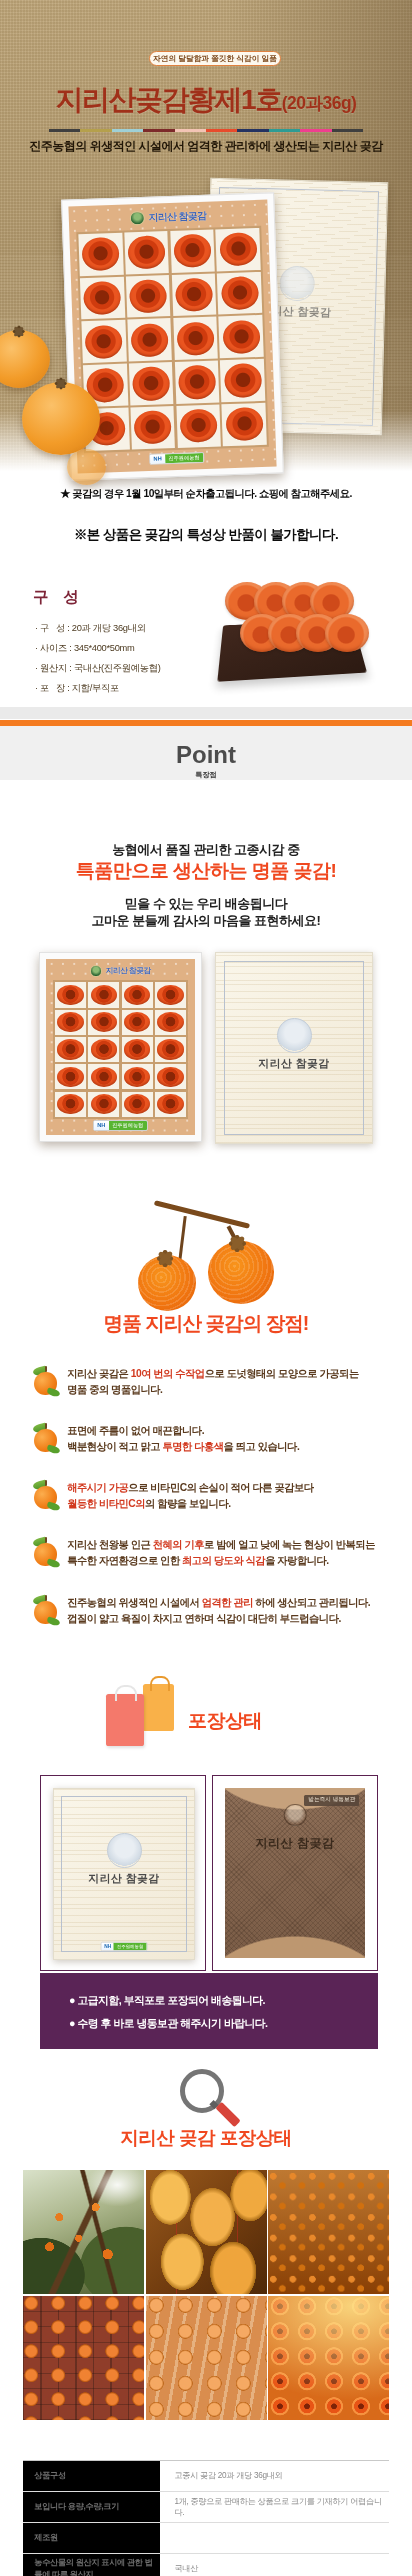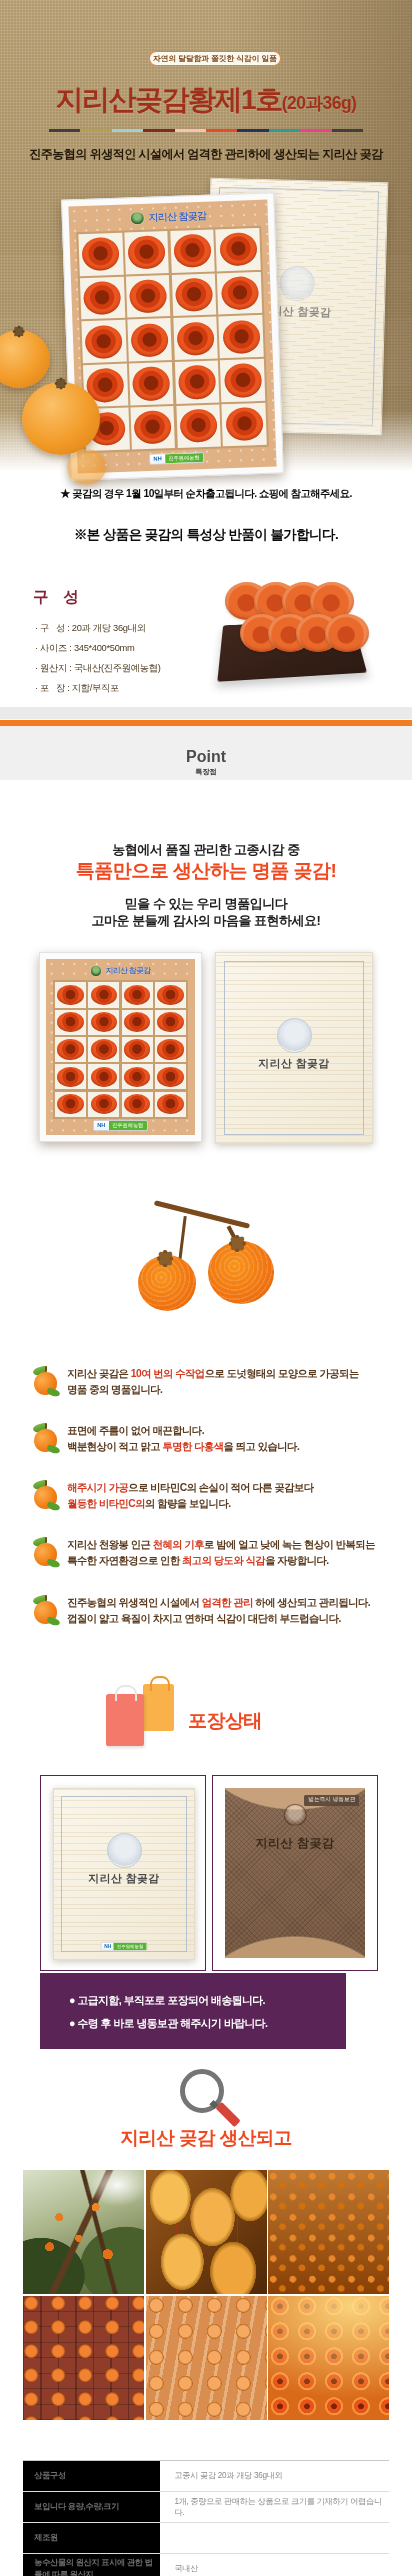--- a/index.html
+++ b/index.html
@@ -18,21 +18,21 @@
     background:linear-gradient(180deg,rgba(255,255,255,0),#fff 85%);}
   .badge{position:absolute;left:149px;top:51px;width:130px;height:13.4px;border:1px solid #e0813f;
     border-radius:8.2px;background:#fdf8ee;display:flex;align-items:center;justify-content:center;
     font-size:7.7px;font-weight:700;color:#7d4a1f;}
   .hero-title{position:absolute;left:0;top:81px;width:412px;text-align:center;color:#a03019;
     font-weight:800;font-size:28px;letter-spacing:-1.5px;text-shadow:0 0.5px 0 rgba(255,255,255,.15);}
   .hero-title .tsize{font-size:17.5px;letter-spacing:-0.5px;font-weight:700;}
   .divider{position:absolute;left:49px;top:129px;width:314px;height:2.6px;display:flex;}
   .divider span{flex:1;height:100%;}
   .hero-sub{position:absolute;left:0;top:138px;width:412px;text-align:center;
-    font-size:12px;font-weight:800;color:#221708;letter-spacing:-0.5px;margin-top:8px;}
+    font-size:12px;font-weight:800;color:#221708;letter-spacing:-0.5px;}
 
   
   .lid-art{background:
       repeating-linear-gradient(0deg, rgba(205,185,145,.28) 0 0.5px, rgba(0,0,0,0) 0.5px 3.6px),
       linear-gradient(135deg,#faf6ea,#f1e9d6);
     border:0.5px solid #e3ddcc;box-shadow:0 2.1px 7.2px rgba(60,40,10,.25);}
   .lid-inner{position:absolute;inset:8.2px;border:1px solid #b7c0ce;}
   .lid-center{position:absolute;left:0;top:34%;width:100%;display:flex;flex-direction:column;align-items:center;gap:4.1px;}
   .lid-emblem{width:33px;height:33px;border-radius:50%;border:1px solid #c3cdd9;
     background:radial-gradient(circle at 50% 42%, #e9eef3 0 38%, #cfd9e3 70%, transparent 71%);}
@@ -84,21 +84,21 @@
     transform:perspective(258px) rotateX(35deg) rotate(-4deg);border-radius:3.1px;box-shadow:0 5.2px 8.2px rgba(0,0,0,.2);}
   .tfruit{position:absolute;width:44px;height:38px;border-radius:50%;
     background:radial-gradient(circle at 48% 55%, #cf4a1a 0 26%, #ea6a2c 30% 55%, #f08a52 60% 100%);
     box-shadow:inset 0 -2.1px 3.1px rgba(120,30,0,.35), 0 1.5px 2.6px rgba(0,0,0,.15);}
 
   .gray-strip{position:absolute;left:0;top:707px;width:412px;height:12.4px;background:#eaeaea;}
   .orange-bar{position:absolute;left:0;top:720px;width:412px;height:6.7px;background:#f47b20;}
 
   
   .point-band{position:absolute;left:0;top:726px;width:412px;height:54px;background:#f0f0f0;text-align:center;}
-  .point-title{margin-top:22px;font-size:16px;font-weight:700;color:#4c4c4c;letter-spacing:0;}
+  .point-title{margin-top:15px;font-size:24px;font-weight:700;color:#4c4c4c;letter-spacing:0;}
   .point-sub{margin-top:1px;font-size:7.2px;font-weight:700;color:#333;}
 
   
   .lead{position:absolute;left:0;width:412px;text-align:center;letter-spacing:-0.5px;}
   .lead1{top:841px;font-size:13px;font-weight:700;color:#1f1f1f;}
   .lead2{top:858px;font-size:19px;font-weight:800;color:#f0481f;}
   .lead3{top:895px;font-size:13px;font-weight:700;color:#1f1f1f;}
   .lead4{top:912px;font-size:13px;font-weight:700;color:#1f1f1f;}
 
   
@@ -167,21 +167,21 @@
       repeating-linear-gradient(45deg, rgba(40,25,15,.16) 0 1px, rgba(0,0,0,0) 1px 3.6px),
       repeating-linear-gradient(-45deg, rgba(40,25,15,.16) 0 1px, rgba(0,0,0,0) 1px 3.6px),
       linear-gradient(#8d6e57,#7b5d47);}
   .wrap-label{position:absolute;right:5.2px;top:6.2px;background:rgba(88,70,58,.92);color:#f3e8d8;
     font-size:5.7px;padding:1.5px 4.1px;border-radius:1.5px;}
   .wrap-emblem{position:absolute;left:50%;top:15.5px;transform:translateX(-50%);width:20.6px;height:20.6px;border-radius:50%;
     border:1px solid rgba(60,40,25,.55);background:radial-gradient(circle at 50% 40%, rgba(245,230,210,.5) 0 40%, transparent 70%);}
   .wrap-logo{position:absolute;left:0;top:47px;width:100%;text-align:center;
     font-size:12px;font-weight:800;color:#3a2a1c;letter-spacing:0.5px;}
 
-  .purple{position:absolute;left:40px;top:1973px;width:306px;height:76px;background:#5a2456;color:#fff;box-sizing:border-box;padding:15.5px 0 0 29px;}
+  .purple{position:absolute;left:40px;top:1973px;width:338px;height:76px;background:#5a2456;color:#fff;box-sizing:border-box;padding:15.5px 0 0 29px;}
   .purple div{font-size:10.8px;font-weight:700;letter-spacing:-0.5px;line-height:23px;}
 
   
   .mag{position:absolute;left:179px;top:2069px;width:57px;height:60px;}
   .mag-ring{position:absolute;left:1px;top:0;width:34px;height:34px;border:5.2px solid #757575;border-radius:50%;background:rgba(255,255,255,.4);}
   .mag-joint{position:absolute;left:32px;top:32px;width:6.2px;height:7.2px;background:#5f5f5f;transform:rotate(-45deg);}
   .mag-handle{position:absolute;left:35px;top:36px;width:8.8px;height:27px;background:#d7443a;border-radius:2.1px;
     transform-origin:top center;transform:rotate(-45deg);}
   .proc-title{position:absolute;left:0;top:2125px;width:412px;text-align:center;font-size:18.5px;font-weight:800;color:#f0481f;letter-spacing:-0.5px;}
   .tiles{position:absolute;left:23px;top:2170px;width:366px;display:grid;grid-template-columns:repeat(3,1fr);grid-auto-rows:124px;gap:1.5px;}
@@ -385,21 +385,21 @@
   <div class="gray-strip"></div>
   <div class="orange-bar"></div>
 
   <div class="point-band">
     <div class="point-title">Point</div>
     <div class="point-sub">특장점</div>
   </div>
 
   <div class="lead lead1">농협에서 품질 관리한 고종시감 중</div>
   <div class="lead lead2">특품만으로 생산하는 명품 곶감!</div>
-  <div class="lead lead3">믿을 수 있는 우리 명품입니다</div>
+  <div class="lead lead3">믿을 수 있는 우리 배송됩니다</div>
   <div class="lead lead4">고마운 분들께 감사의 마음을 표현하세요!</div>
 
   <div class="abs openbox pair-box">
     <div class="board">
       <div class="box-head">
         <span class="emblem"></span>
         <span class="box-logo">지리산 참곶감</span>
       </div>
       <div class="pgrid">
           <div class="pcell">
@@ -492,20 +492,21 @@
         <i></i>
       </div>
     <div class="icalyx c1">
         <i></i>
         <i></i>
         <i></i>
         <i></i>
       </div>
   </div>
 
+  <div class="adv-title">명품 지리산 곶감의 장점!</div>
   <div class="adv-row row1">
     <span class="picon">
         <span class="leaf1"></span>
         <span class="stem"></span>
         <span class="pbody"></span>
         <span class="leaf2"></span>
       </span>
     <div class="adv-text">
         <div><span>지리산 곶감은 </span><span class="hl">10여 번의 수작업</span><span>으로 도넛형태의 모양으로 가공되는</span></div>
         <div><span>명품 중의 명품입니다.</span></div>
@@ -590,21 +591,21 @@
   <div class="purple">
     <div>● 고급지함, 부직포로 포장되어 배송됩니다.</div>
     <div>● 수령 후 바로 냉동보관 해주시기 바랍니다.</div>
   </div>
 
   <div class="mag">
     <div class="mag-ring"></div>
     <div class="mag-joint"></div>
     <div class="mag-handle"></div>
   </div>
-  <div class="proc-title">지리산 곶감 생산되고</div>
+  <div class="proc-title">지리산 곶감 포장상태</div>
   <div class="tiles">
     <div class="tile t1"></div>
     <div class="tile t2"></div>
     <div class="tile t3"></div>
     <div class="tile t4"></div>
     <div class="tile t5"></div>
     <div class="tile t6"></div>
   </div>
 
   <div class="info-table">

